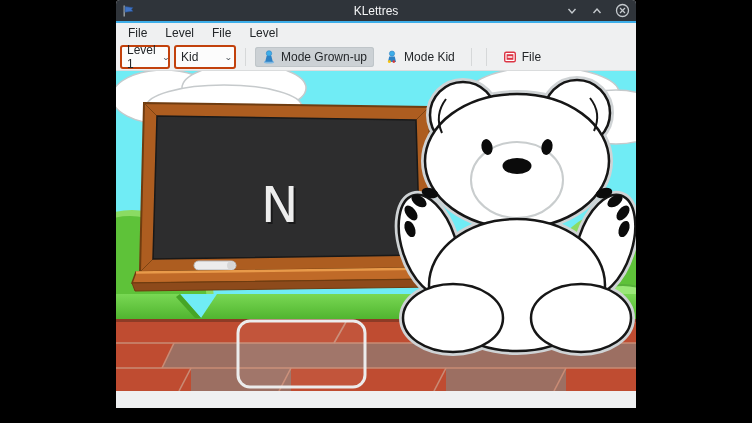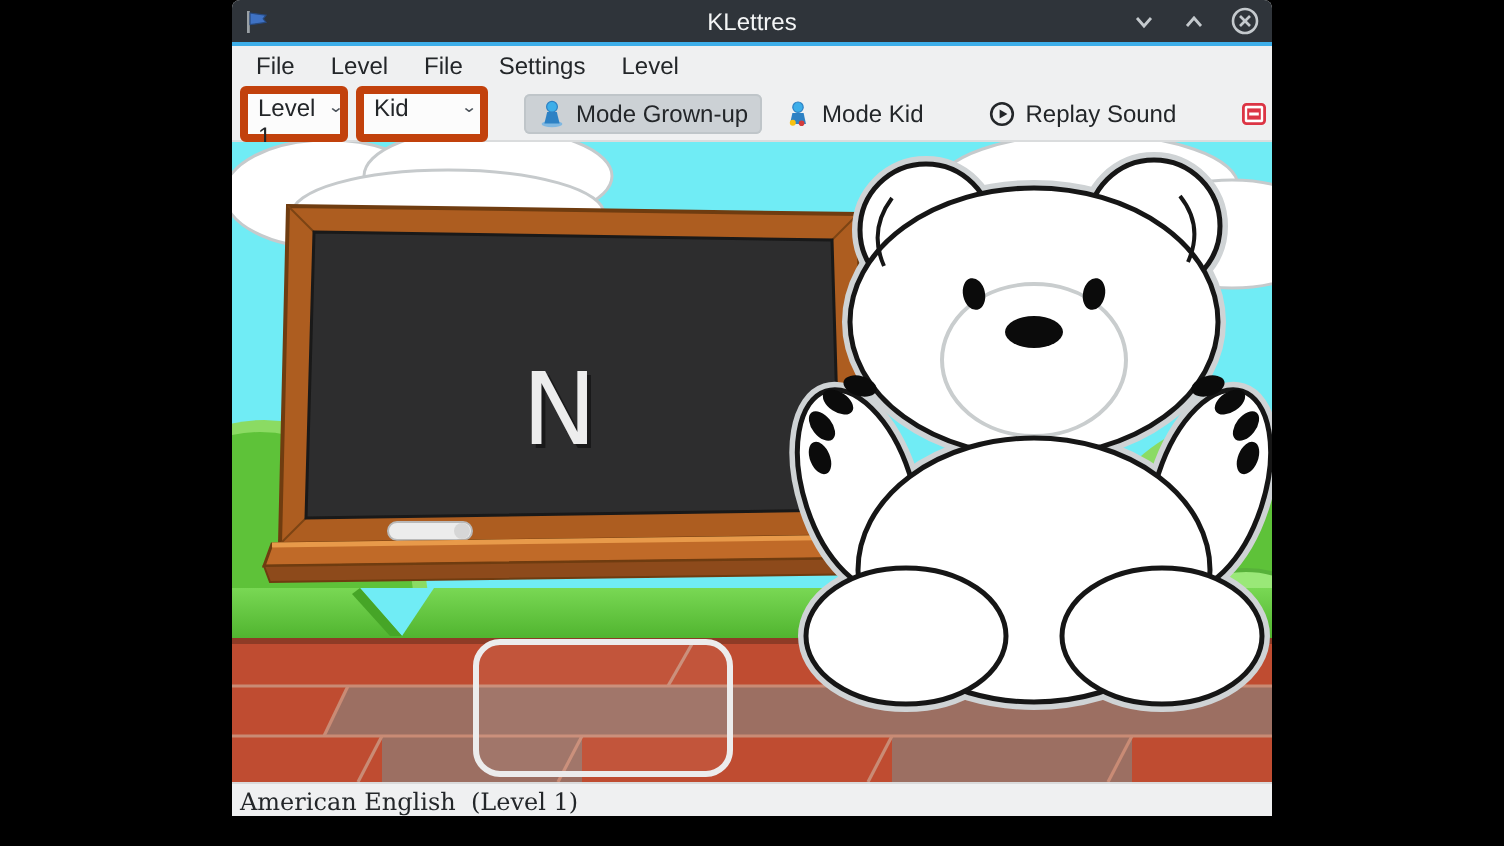--- a/index.html
+++ b/index.html
@@ -27,22 +27,22 @@
     height:21px;background:#eff0f1;display:flex;align-items:center;
     font-size:12px;color:#232629;padding-left:3px;
   }
   .menu-item{padding:16px 9px;line-height:21px;}
   
   .toolbar{
     height:26px;background:#eff0f1;border-bottom:1px solid #dadcdd;
     display:flex;align-items:center;font-size:12px;color:#232629;padding-left:4px;gap:4px;
   }
   .combo{
-    background:#fcfcfc;border:4px solid #c2410c;border-radius:3px;height:20px;
-    display:flex;justify-content:space-between;padding:0 5px;
+    background:#fcfcfc;border:2px solid #c2410c;border-radius:3px;height:20px;
+    display:flex;align-items:center;justify-content:space-between;padding:0 5px;
   }
   .combo .chev{font-size:10px;color:#4d545b;margin-left:6px;transform:scaleY(.8);}
   .combo.level{width:36px;}
   .combo.theme{width:48px;gap:20px;}
   .tsep{width:1px;height:18px;background:#d6d8d9;margin:0 5px;}
   .tbtn{
     display:flex;align-items:center;gap:5px;padding:3px 7px;border-radius:3px;
     white-space:nowrap;
   }
   .tbtn.pressed{background:#ccd1d5;box-shadow:inset 0 0 0 1px #bfc5c9;}
@@ -87,21 +87,20 @@
           <line x1="10" y1="5" x2="5" y2="10" stroke="#c4c9cd" stroke-width="1.3"></line>
         </svg>
       </span>
     </span>
   </div>
 
   <div class="menubar">
     <span class="menu-item">File</span>
     <span class="menu-item">Level</span>
     <span class="menu-item">File</span>
-    <span class="menu-item">Settings</span>
     <span class="menu-item">Level</span>
   </div>
 
   <div class="toolbar">
     <span class="combo level">
       <span>Level 1</span>
       <span class="chev">⌄</span>
     </span>
     <span class="combo theme">
       <span>Kid</span>
@@ -123,27 +122,20 @@
         <circle cx="7" cy="3.6" r="2.6" fill="#3daee9" stroke="#2d81c4" stroke-width="0.6"></circle>
         <path d="M 4.2 6.5 L 9.8 6.5 L 11 12 L 3 12 Z" fill="#2d81c4"></path>
         <circle cx="4.4" cy="11.4" r="1.5" fill="#f8c211"></circle>
         <circle cx="8.8" cy="11.6" r="1.4" fill="#d23c3c"></circle>
       </svg>
       <span>Mode Kid</span>
     </span>
 
     <span class="tsep"></span>
 
-    <span class="tbtn">
-      <svg width="14" height="14" viewBox="0 0 14 14">
-        <circle cx="7" cy="7" r="5.4" fill="none" stroke="#232629" stroke-width="1.3"></circle>
-        <polygon points="5.8,4.7 9.7,7 5.8,9.3" fill="#232629"></polygon>
-      </svg>
-      <span>Replay Sound</span>
-    </span>
 
     <span class="tsep"></span>
 
     <span class="tbtn">
       <svg width="14" height="14" viewBox="0 0 14 14">
         <rect x="1.7" y="2.2" width="10.6" height="9.6" rx="1.6" fill="#ffffff" stroke="#dc3545" stroke-width="1.4"></rect>
         <rect x="3.6" y="4.2" width="6.8" height="5.6" fill="#dc3545"></rect>
         <line x1="4.6" y1="7" x2="9.4" y2="7" stroke="#ffffff" stroke-width="1.4"></line>
       </svg>
       <span>File</span>
@@ -269,17 +261,14 @@
         <ellipse cx="401" cy="214" rx="88" ry="66" fill="#ffffff" stroke="#161616" stroke-width="2.5"></ellipse>
 
         <ellipse cx="337" cy="247" rx="50" ry="34" fill="#ffffff" stroke="#161616" stroke-width="2.5"></ellipse>
         <ellipse cx="465" cy="247" rx="50" ry="34" fill="#ffffff" stroke="#161616" stroke-width="2.5"></ellipse>
       </g>
 
       <rect x="122" y="250" width="127" height="66" rx="12" fill="rgba(255,255,255,0.05)" stroke="#ececec" stroke-width="3"></rect>
     </svg>
   </div>
 
-  <div class="statusbar">
-    <span>American English  (Level 1)</span>
-  </div>
 
 </div>
 
 </body></html>

